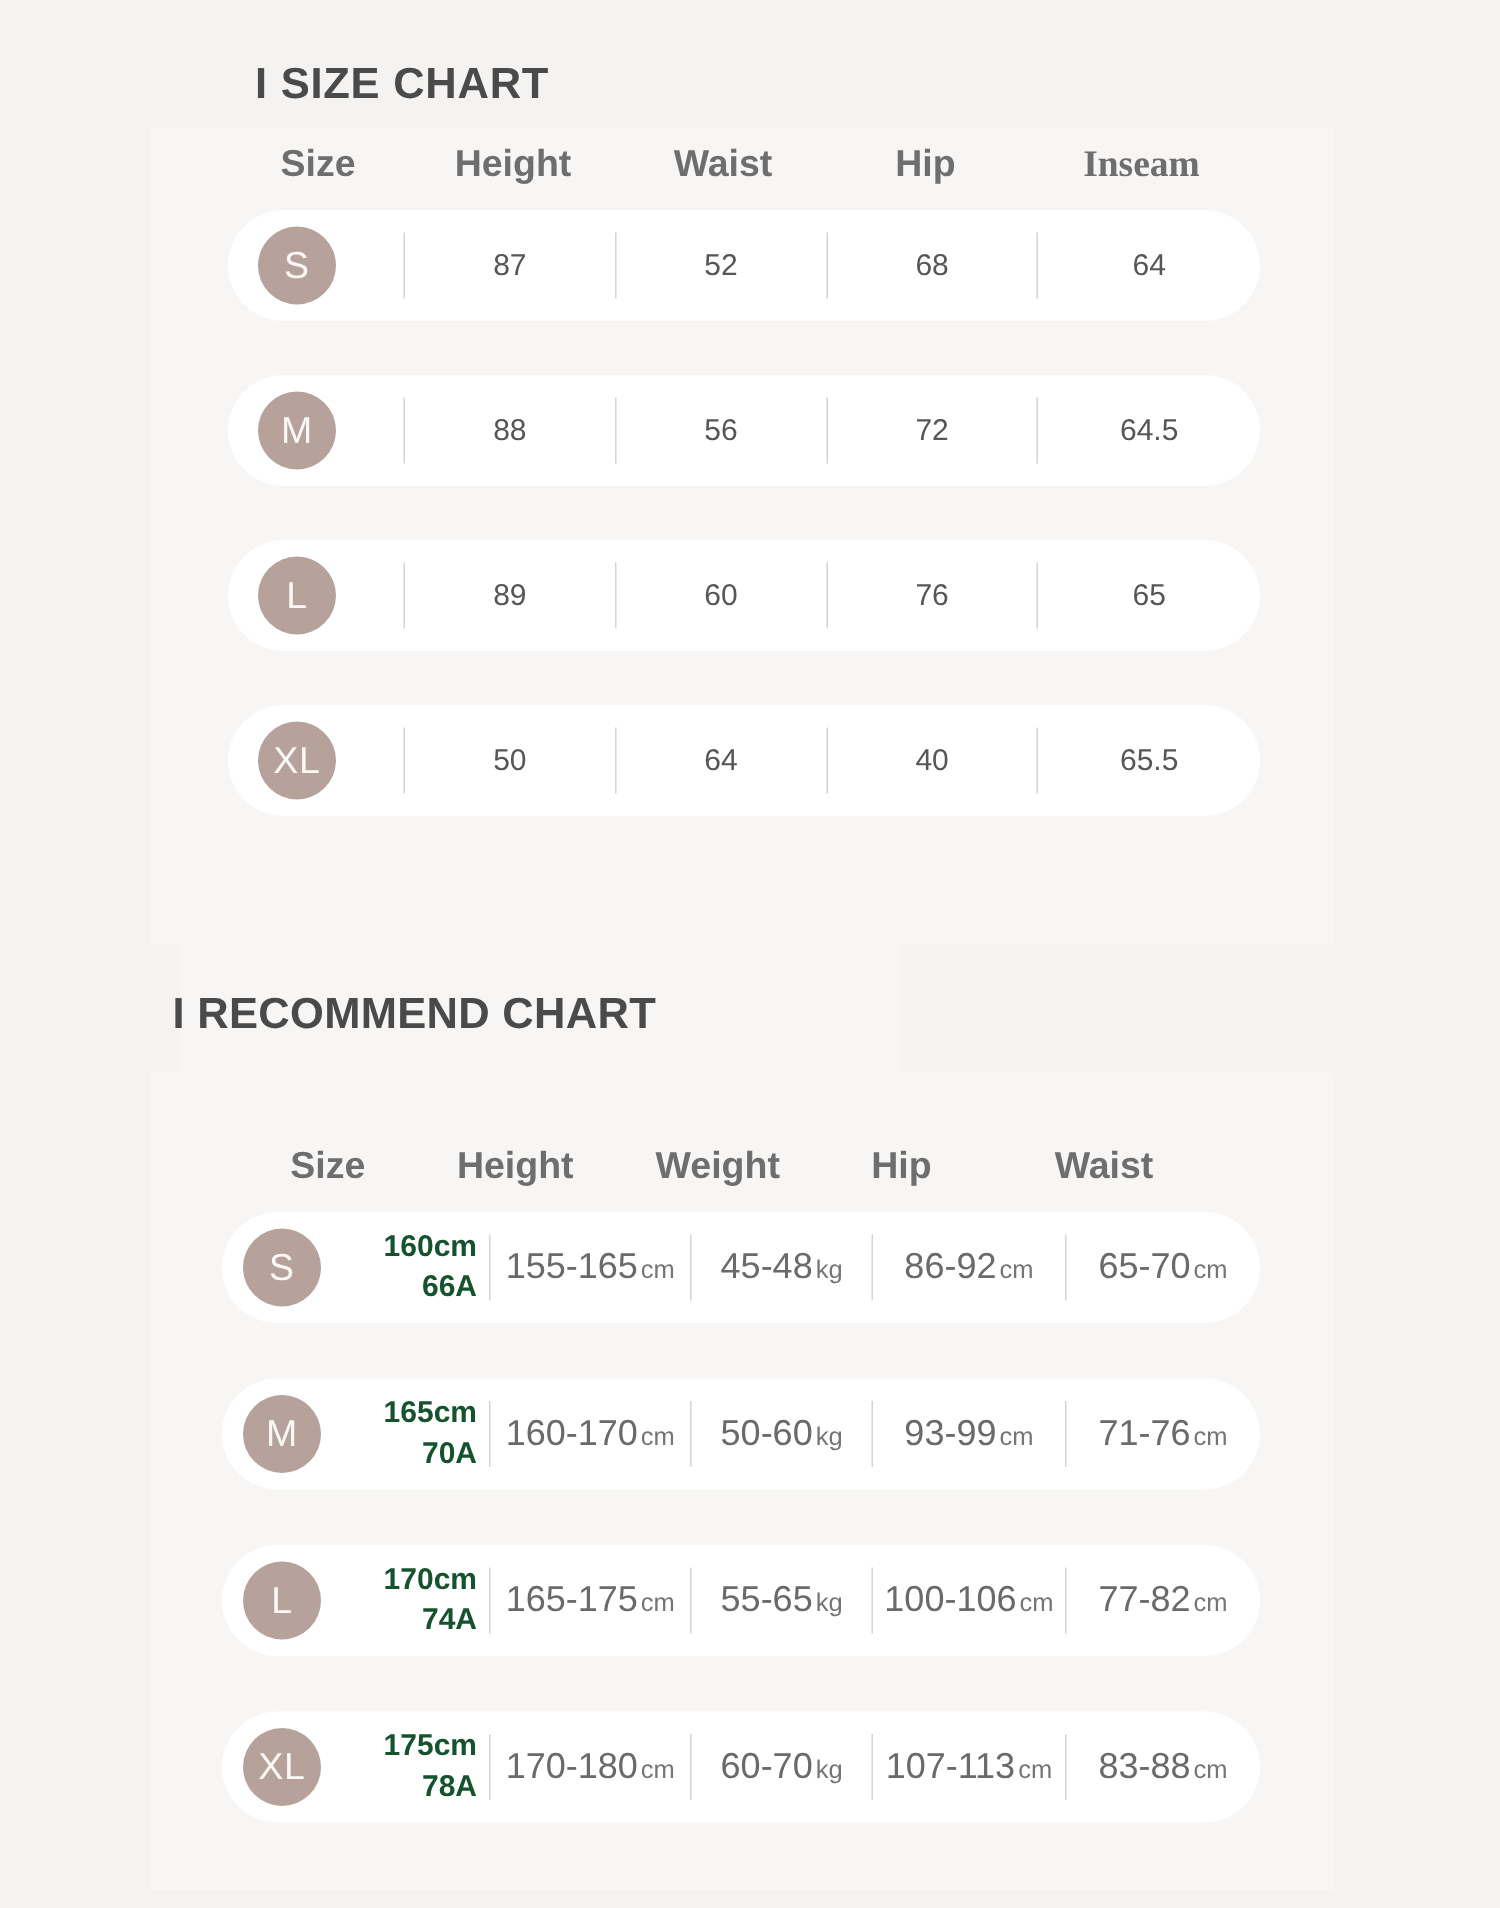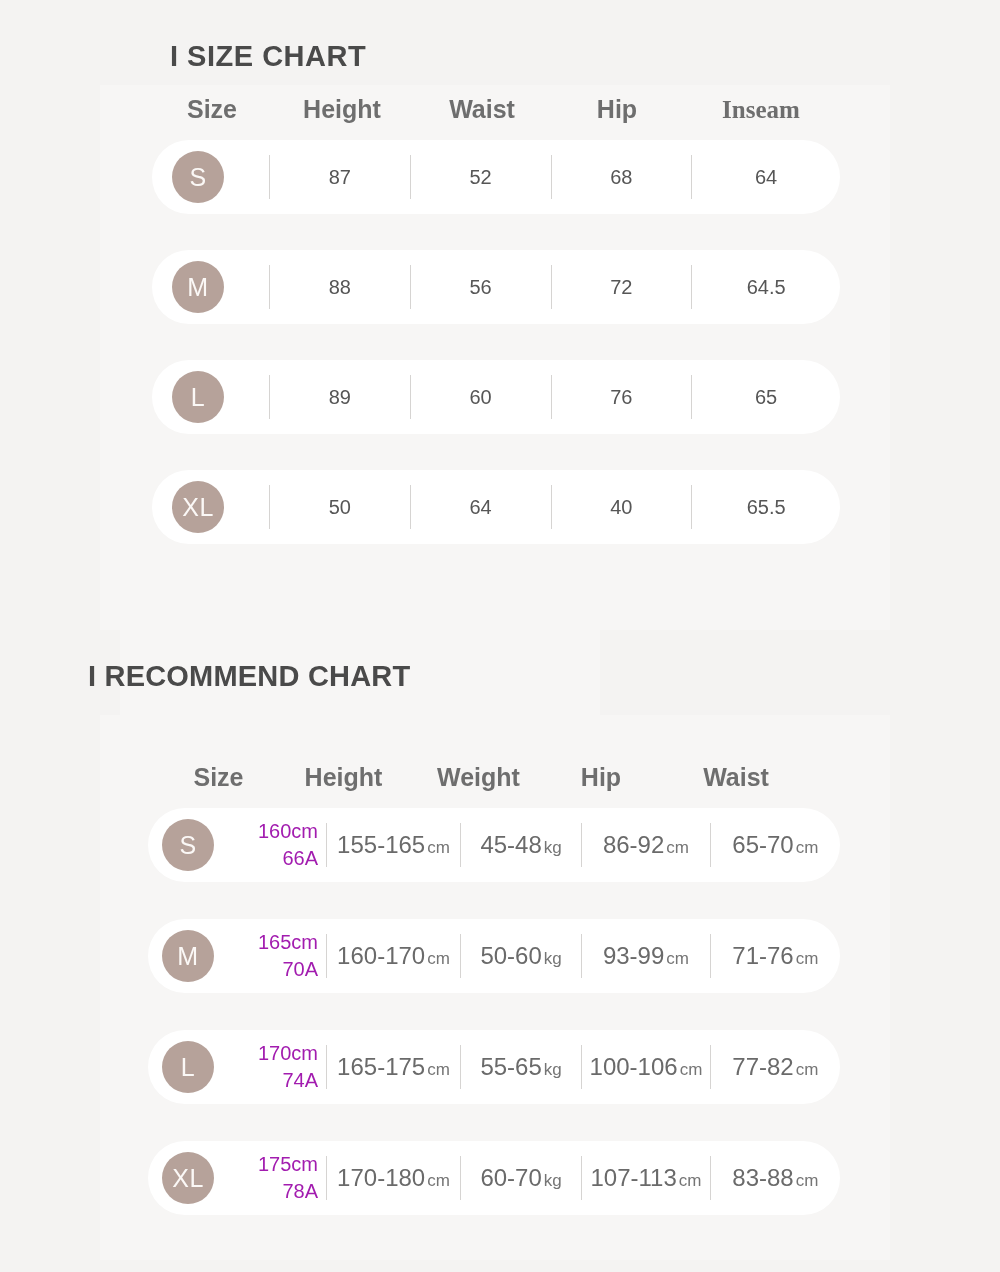--- a/index.html
+++ b/index.html
@@ -42,21 +42,21 @@
   .section-title {
     font-size: 29px;
     font-weight: bold;
     color: #4a4a4a;
     letter-spacing: 0.5px;
     margin: 0 0 6px 0;
     padding-left: 170px;
     white-space: nowrap;
   }
   .rec-section .section-title {
-    padding-left: 88px;
+    padding-left: 115px;
     letter-spacing: 0.2px;
   }
 
   
   .head-row {
     display: flex;
     align-items: flex-end;
     padding: 16px 0 0 0;
     box-sizing: border-box;
     justify-content: center;
@@ -140,22 +140,22 @@
   .size-section .cell.v3 { width: 148px; }
   .size-section .gap { width: 45px; flex: 0 0 auto; }
 
   
   .rec-label {
     width: 104px;
     flex: 0 0 auto;
     text-align: right;
     padding-right: 8px;
     font-size: 20px;
-    font-weight: normal;
-    color: #a21caf;
+    font-weight: bold;
+    color: #14532d;
     line-height: 1.35;
   }
   .rec-label .l1 { display: block; }
   .rec-label .l2 { display: block; }
 
   .rec-cell {
     font-size: 24px;
     color: #6a6a6a;
     text-align: center;
     white-space: nowrap;

